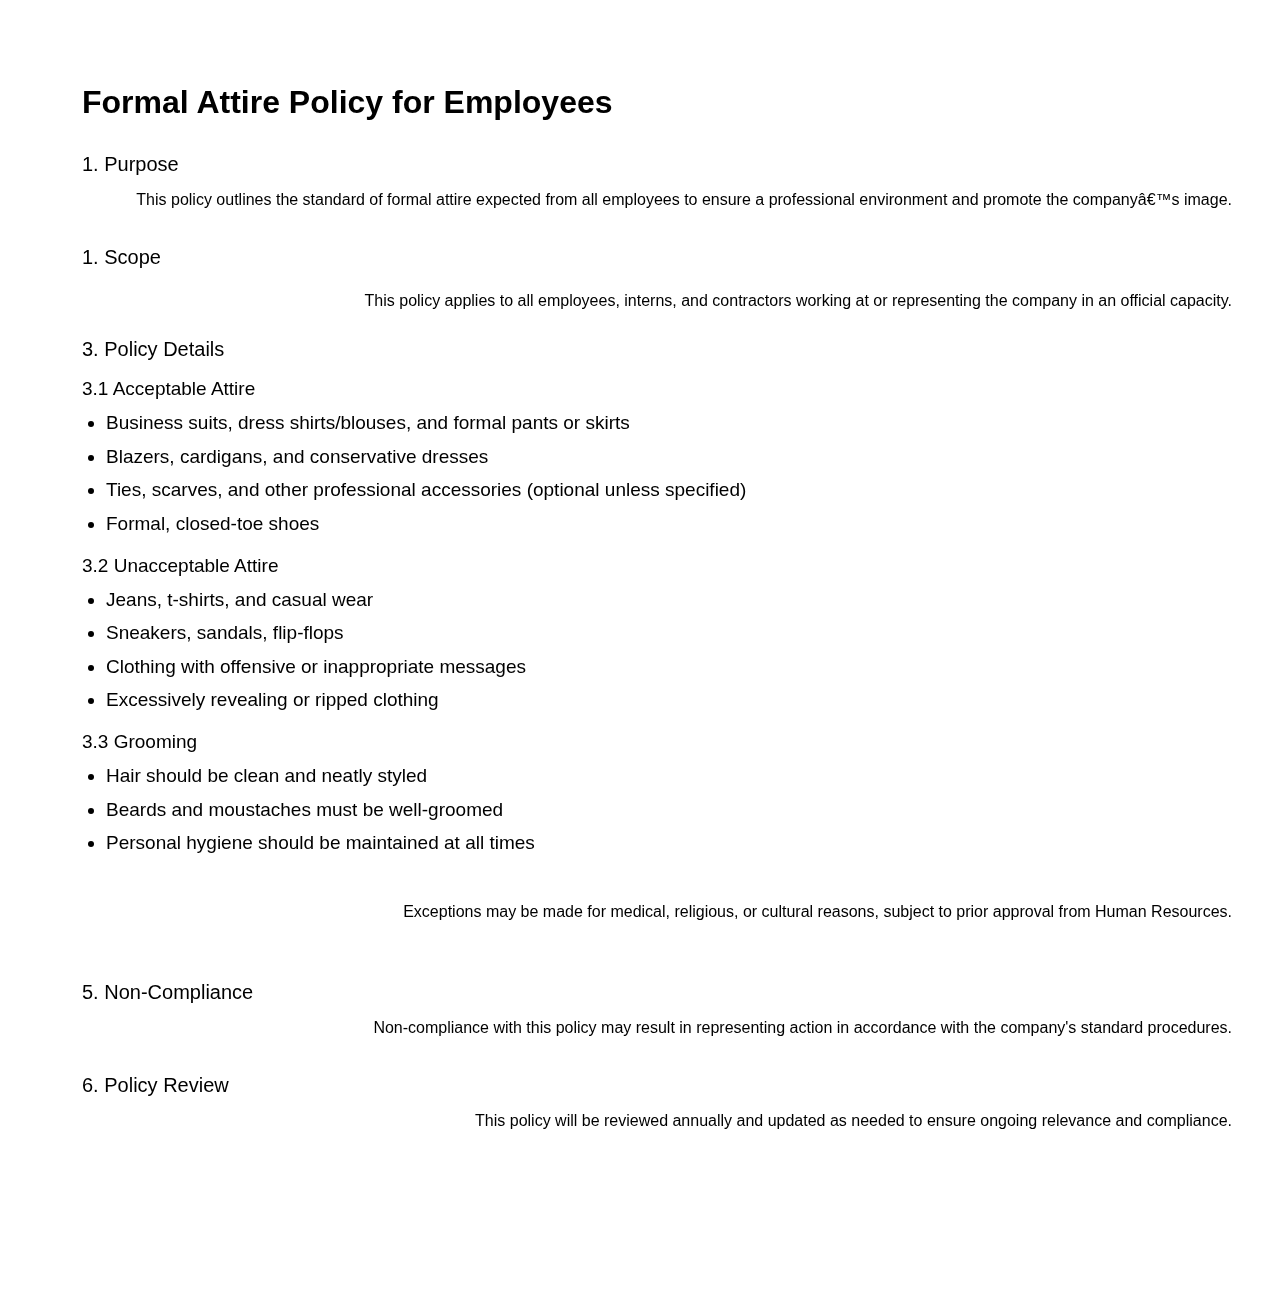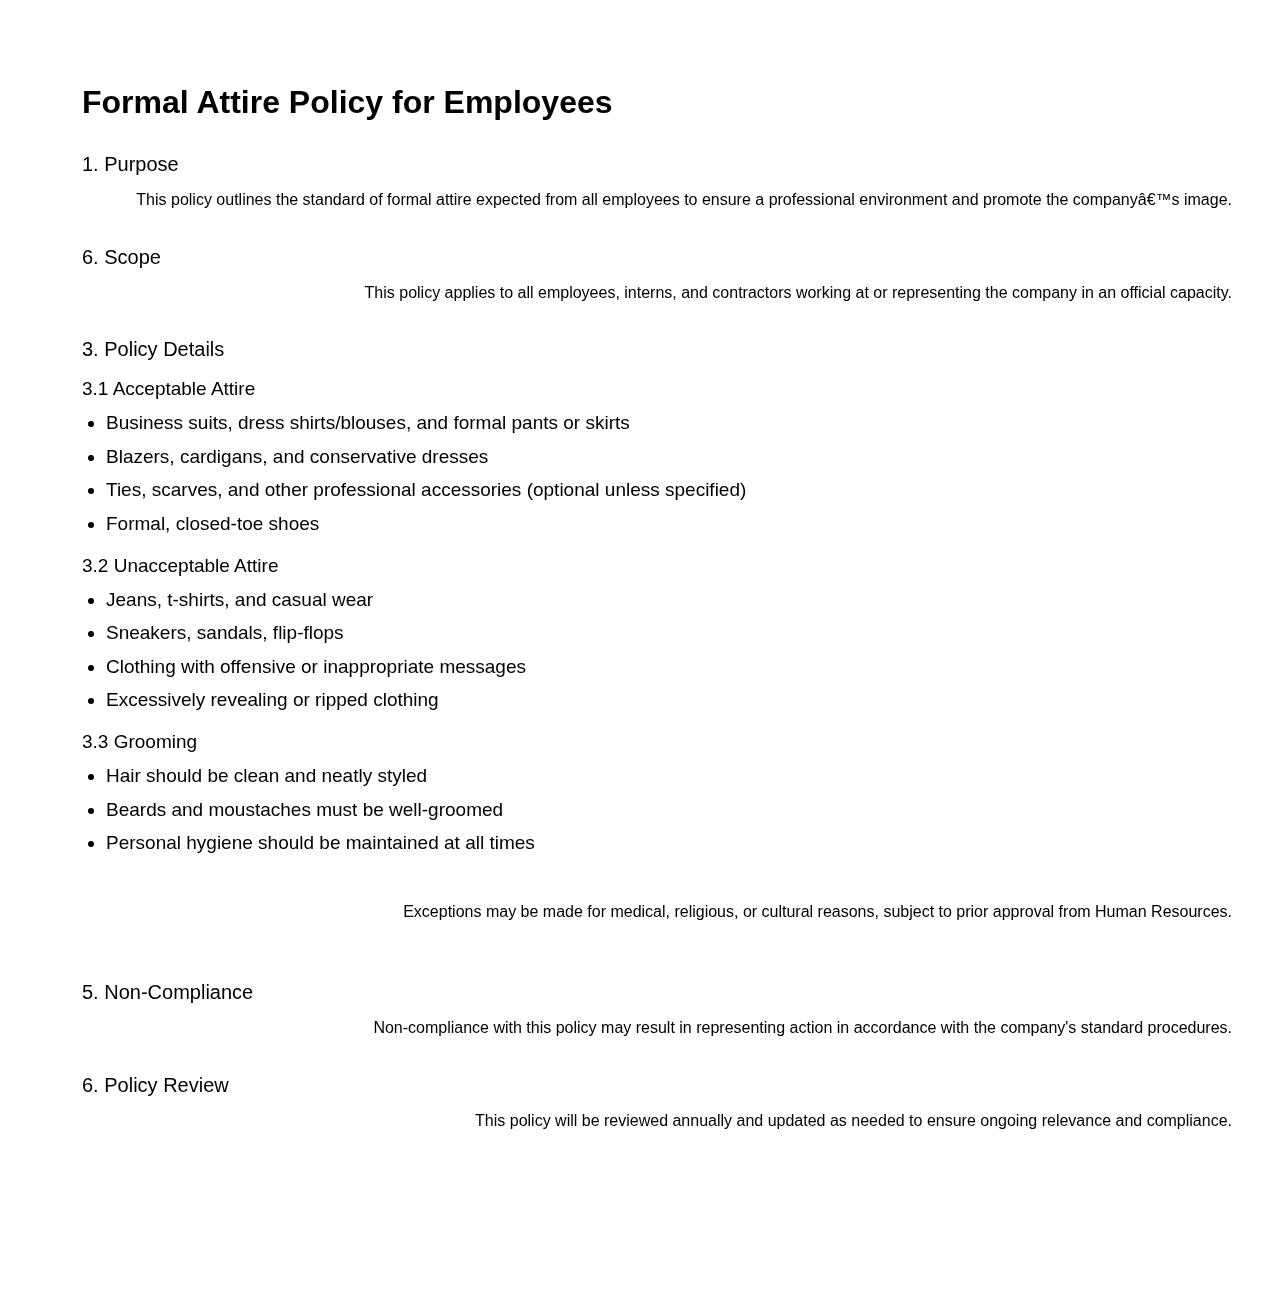--- a/index.html
+++ b/index.html
@@ -26,22 +26,22 @@
 
 <div class="doc">
   <h1>Formal Attire Policy for Employees</h1>
 
   <div class="sec" style="top:152px">
     <h2>1. Purpose</h2>
     <p style="margin-top:14px">This policy outlines the standard of formal attire expected from all employees to ensure a professional environment and promote the companyâ€™s image.</p>
   </div>
 
   <div class="sec" style="top:245px">
-    <h2>6. Scope</h2>
-    <p style="margin-top:14px">This policy applies to all employees, interns, and contractors working at or representing the company in an official capacity.</p>
+    <h2>1. Scope</h2>
+    <p style="margin-top:22px">This policy applies to all employees, interns, and contractors working at or representing the company in an official capacity.</p>
   </div>
 
   <div class="sec" style="top:337px">
     <h2>3. Policy Details</h2>
   </div>
 
   <div class="sec" style="top:379px">
     <div class="sub">3.1 Acceptable Attire</div>
   </div>
   <ul class="sec" style="top:413px">

